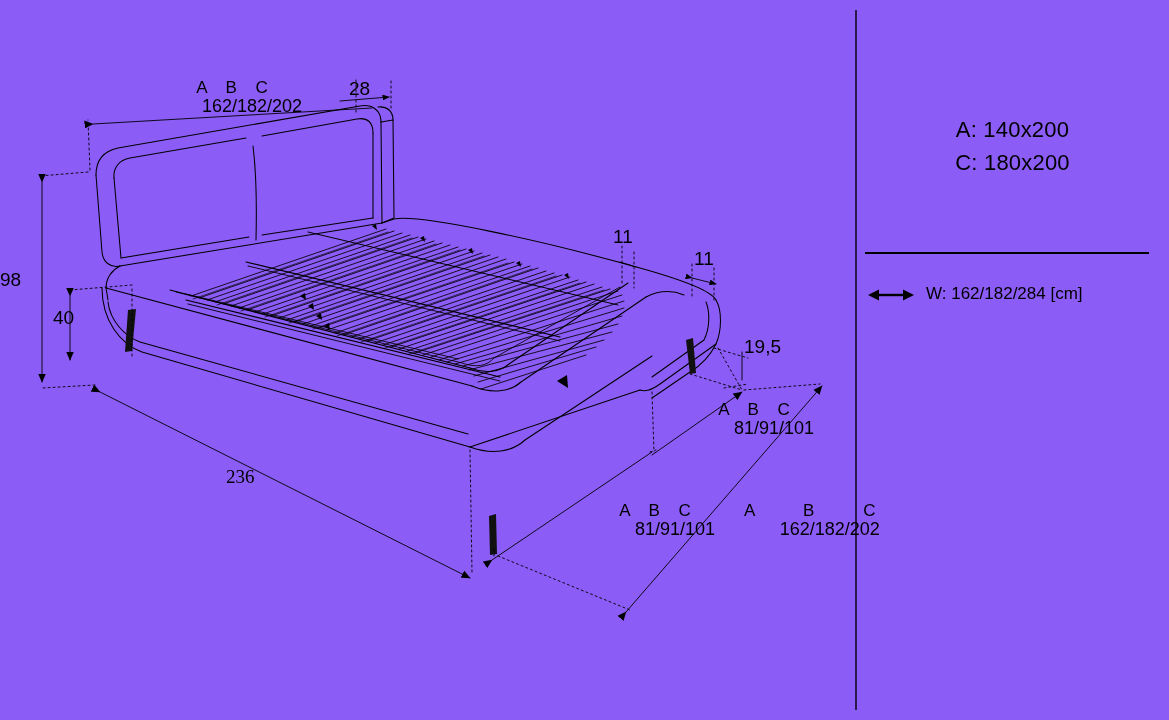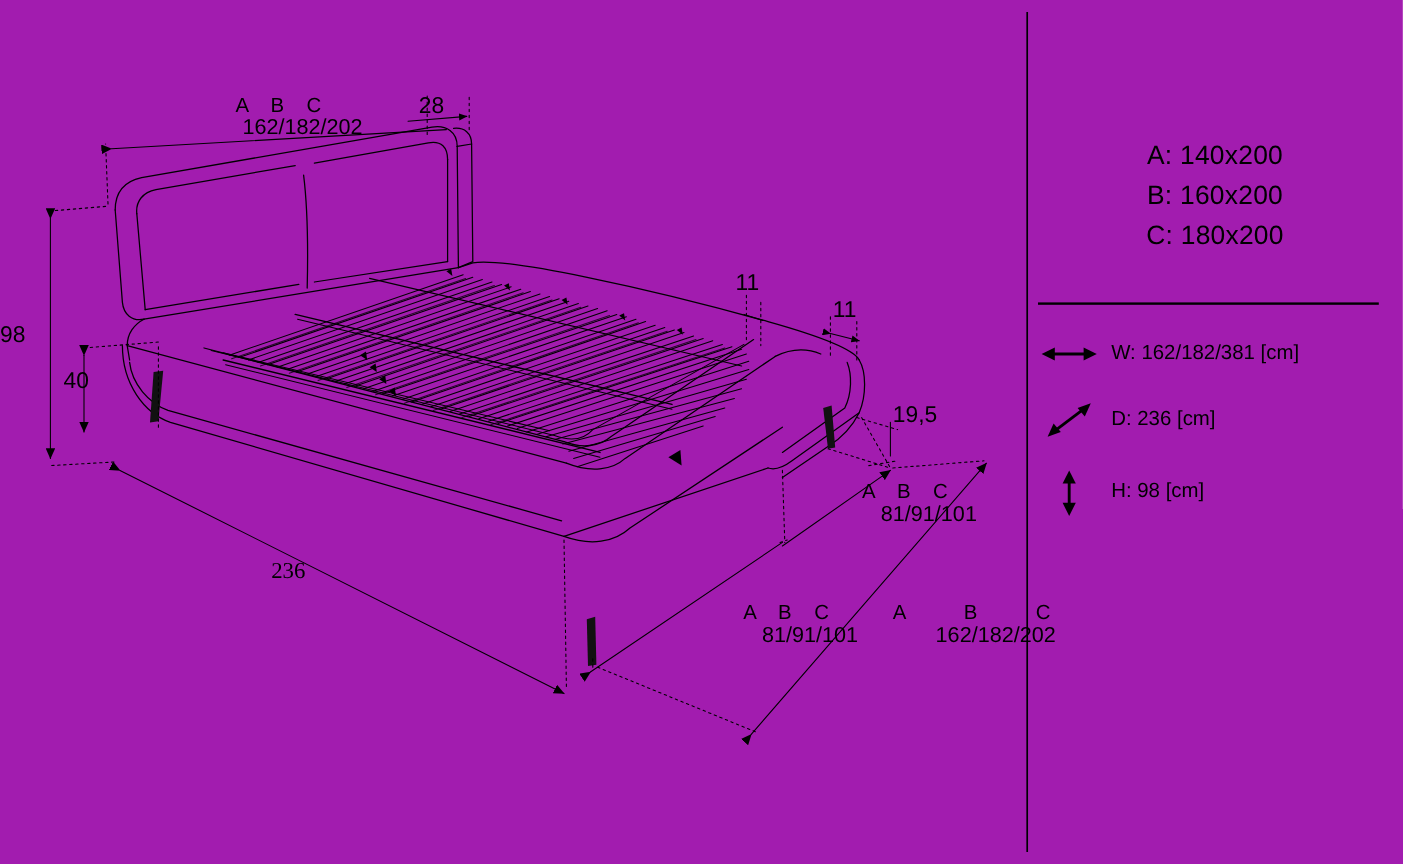--- a/index.html
+++ b/index.html
@@ -13,21 +13,21 @@
     height: 720px;
     font-family: "Liberation Sans", sans-serif;
     color: #000000;
     overflow: hidden;
     position: relative;
   }
   #root {
     position: relative;
     width: 1169px;
     height: 720px;
-    background: #a21caf;
+    background: #8b5cf6;
   }
   .drawing-svg {
     position: absolute;
     left: 0;
     top: 0;
     width: 1169px;
     height: 720px;
   }
   .legend {
     position: absolute;
@@ -341,59 +341,34 @@
   </div>
 
   <div class="legend">
 
     <svg style="position:absolute;left:-2px;top:0;width:6px;height:720px;">
       <line x1="2" y1="10" x2="2" y2="710" stroke="#000" stroke-width="1.4"></line>
     </svg>
 
     <div class="legend-sizes">
       <div>A: 140x200</div>
-      <div>B: 160x200</div>
       <div>C: 180x200</div>
     </div>
 
     <div class="legend-divider"></div>
 
     <div class="legend-row" style="top:275px;">
       <div class="icon">
         <svg viewBox="0 0 50 40" width="50" height="40">
           <g stroke="#000" stroke-width="2.4" fill="#000">
             <line x1="9" y1="20" x2="41" y2="20"></line>
             <path d="M2,20 L13,14.5 L13,25.5 z" stroke="none"></path>
             <path d="M48,20 L37,14.5 L37,25.5 z" stroke="none"></path>
           </g>
         </svg>
       </div>
-      <div class="txt">W: 162/182/381 [cm]</div>
+      <div class="txt">W: 162/182/284 [cm]</div>
     </div>
 
-    <div class="legend-row" style="top:330px;">
-      <div class="icon">
-        <svg viewBox="0 0 50 40" width="50" height="40">
-          <g stroke="#000" stroke-width="2.4" fill="#000">
-            <line x1="13" y1="29" x2="37" y2="11"></line>
-            <path d="M7,34 L18,30 L12,23 z" stroke="none"></path>
-            <path d="M43,6 L32,10 L38,17 z" stroke="none"></path>
-          </g>
-        </svg>
-      </div>
-      <div class="txt">D: 236 [cm]</div>
-    </div>
-
-    <div class="legend-row" style="top:390px;">
-      <div class="icon">
-        <svg viewBox="0 0 50 40" width="50" height="40">
-          <g stroke="#000" stroke-width="2.4" fill="#000">
-            <line x1="25" y1="9" x2="25" y2="33"></line>
-            <path d="M25,2 L19.5,13 L30.5,13 z" stroke="none"></path>
-            <path d="M25,40 L19.5,29 L30.5,29 z" stroke="none"></path>
-          </g>
-        </svg>
-      </div>
-      <div class="txt">H: 98 [cm]</div>
-    </div>
+
 
   </div>
 </div>
 
 </body></html>

